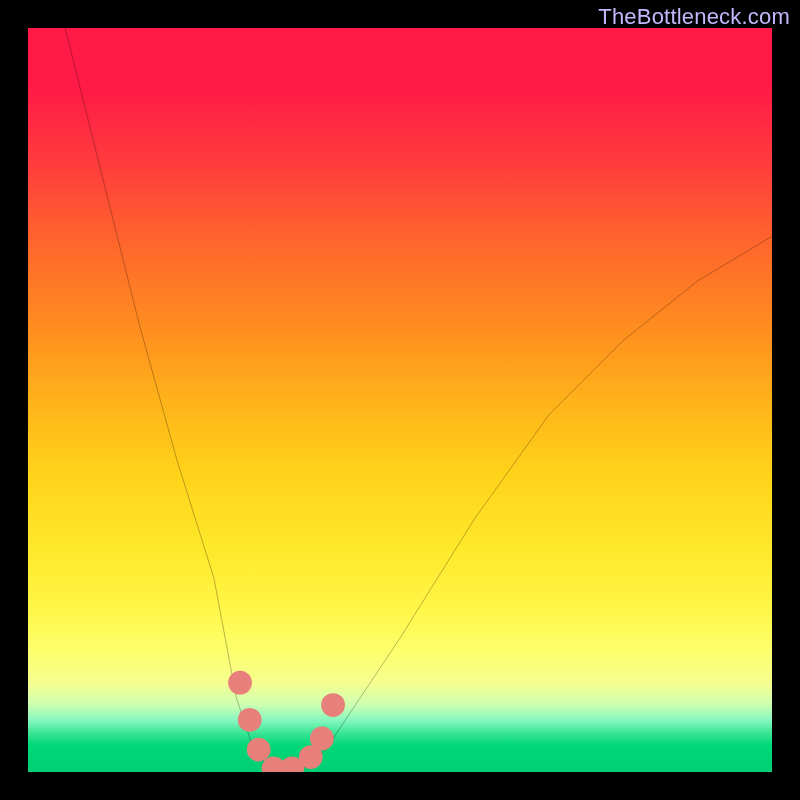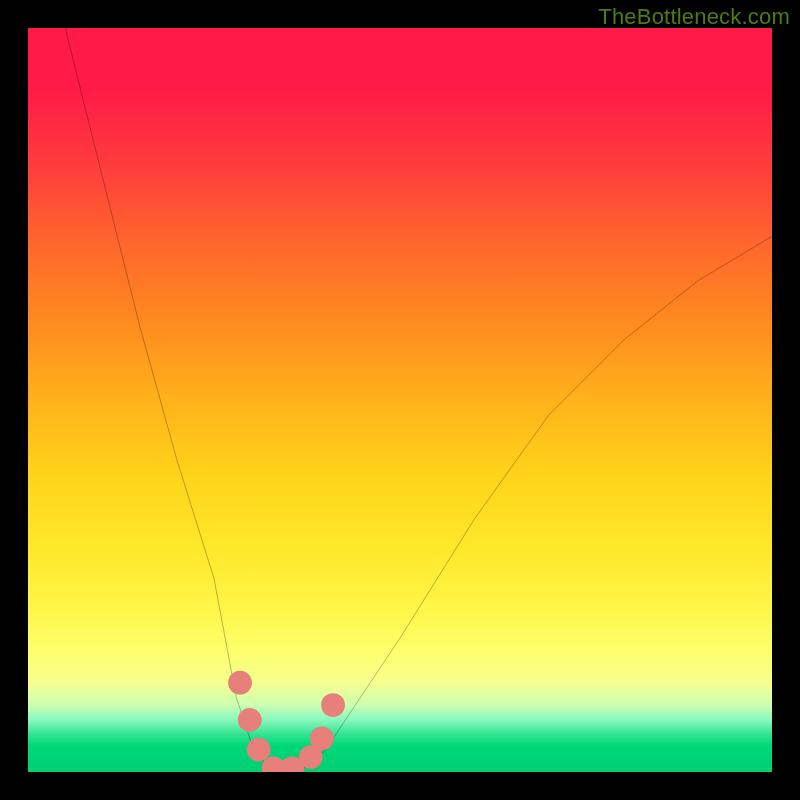--- a/index.html
+++ b/index.html
@@ -47,21 +47,21 @@
     );
   }
   .curve-svg {
     position: absolute;
     inset: 0;
   }
   .watermark {
     position: absolute;
     top: 4px;
     right: 10px;
-    color: #4d7c0f;
+    color: #c4b5fd;
     font-size: 22px;
     letter-spacing: 0.2px;
   }
 </style>
 </head>
 <body>
 
 <div class="frame">
   <div class="watermark">TheBottleneck.com</div>
 

